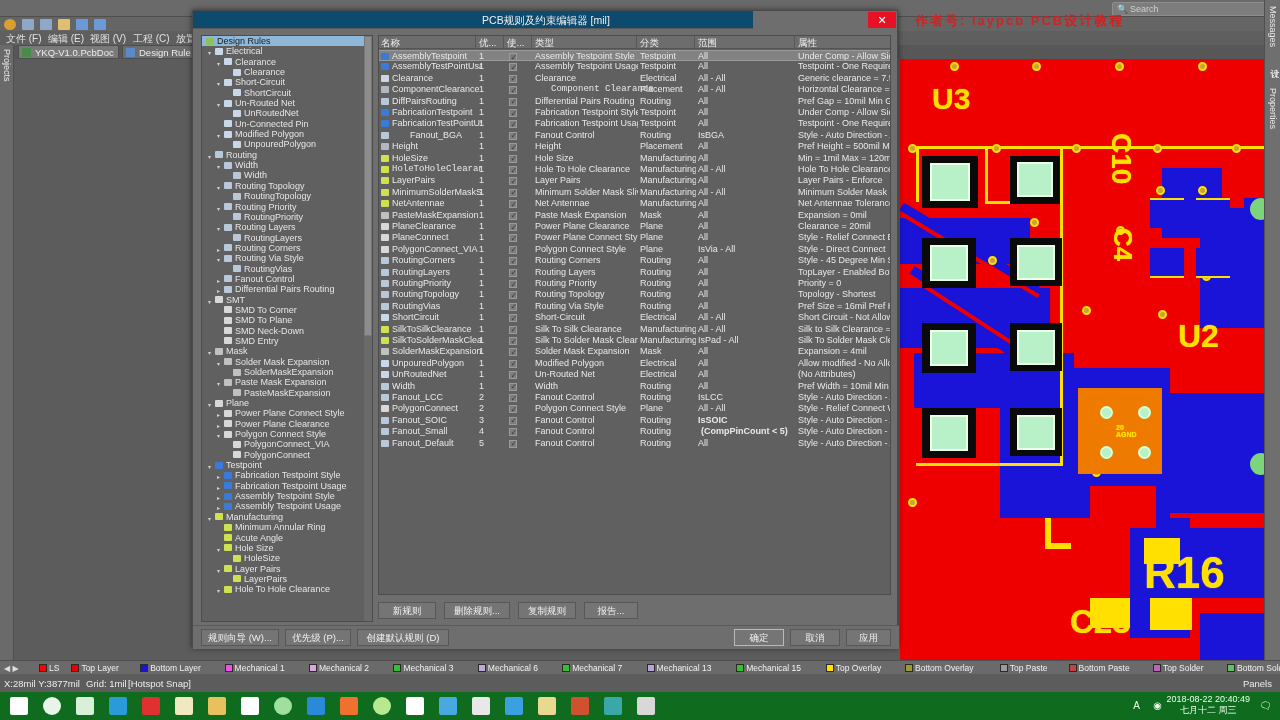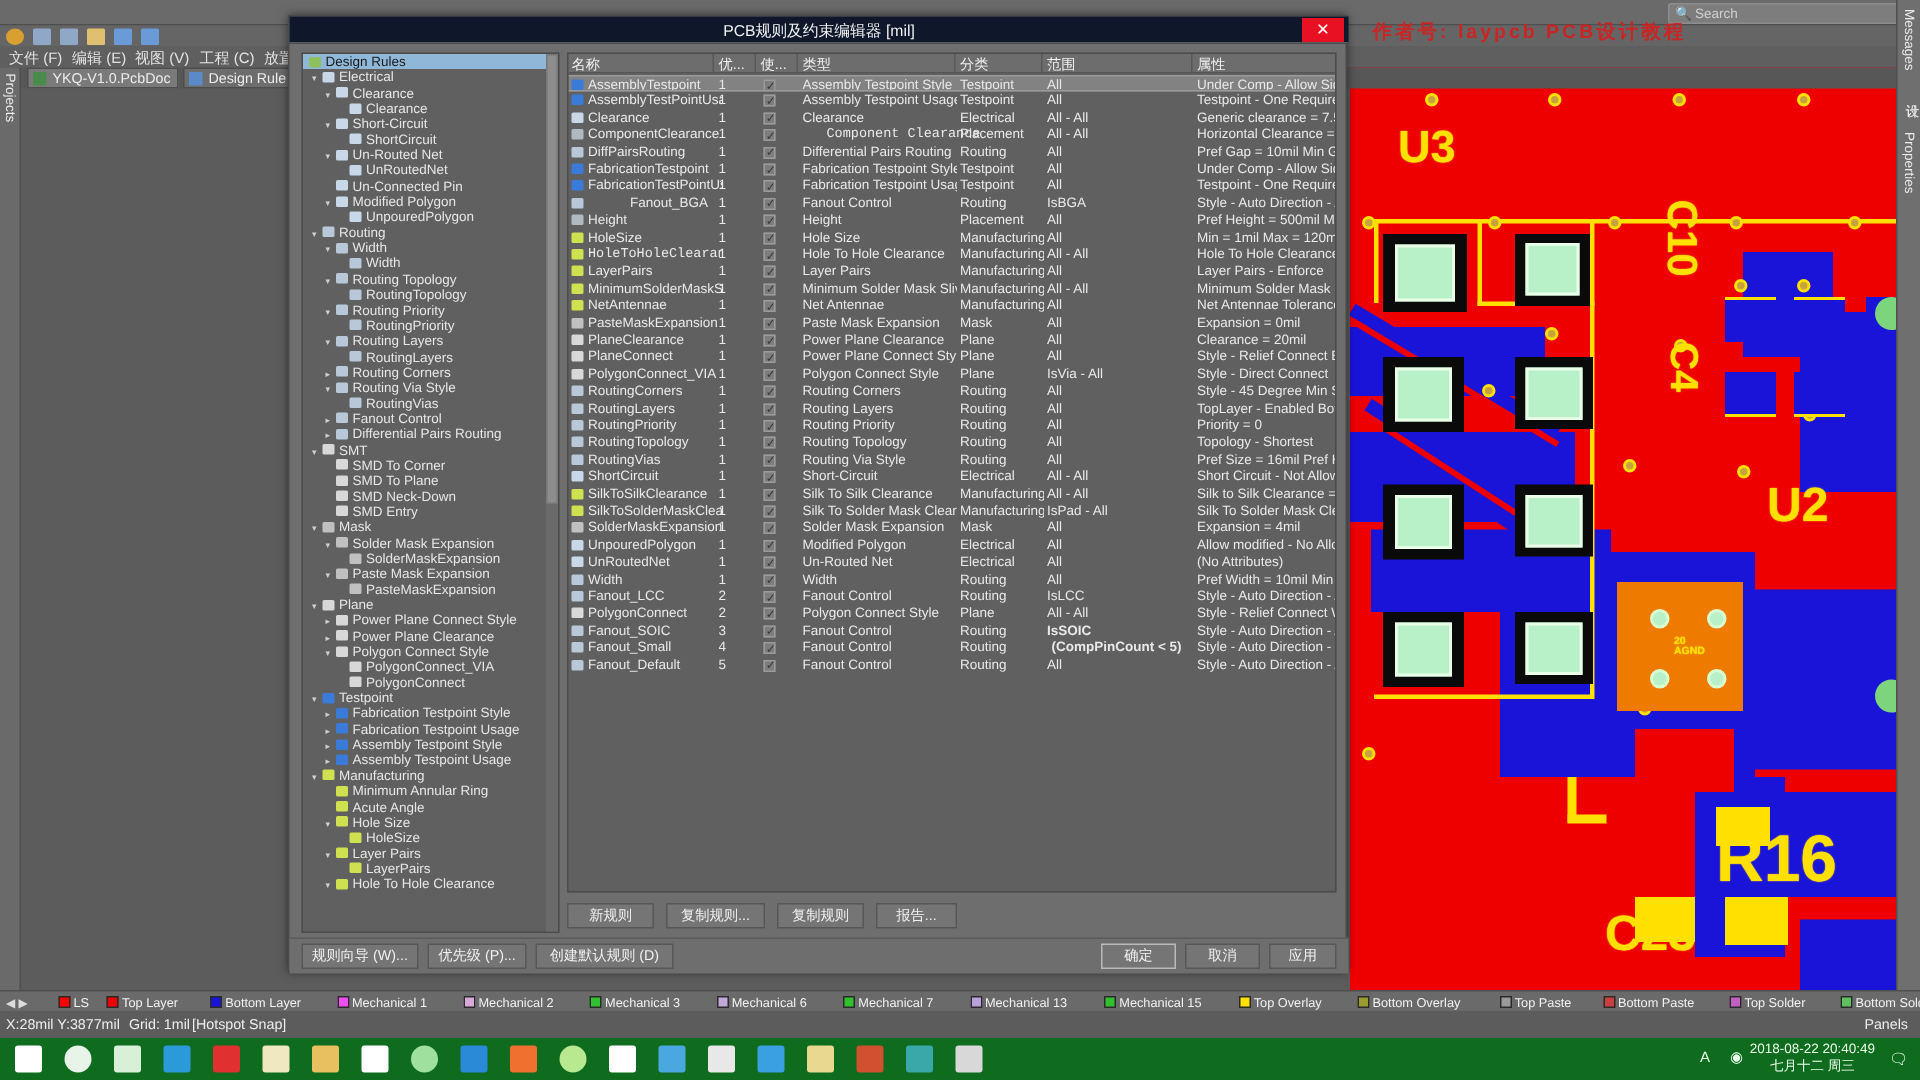--- a/index.html
+++ b/index.html
@@ -60,21 +60,21 @@
      text-shadow:0 0 1px #ffe000; }
   .bga { position:absolute; background:#ef7a00; }
   .bigpad { position:absolute; width:13px;height:13px;border-radius:50%;background:#b8f0c8;border:2px solid #d8ffd0;}
   .ytrace { position:absolute; background:#ffe000; }
   .rtrace { position:absolute; background:#ef0000; }
   .btrace { position:absolute; background:#1a14d8; }
 
   
   #dlg { position:absolute; left:192px; top:10px; width:706px; height:638px;
      background:#6e6e6e; border:1px solid #4a4a4a; box-shadow:0 0 6px rgba(0,0,0,.55); }
-  .dlg-title { position:absolute; left:0; top:0; width:706px; height:18px; background:#0f172a;
+  .dlg-title { position:absolute; left:0; top:0; width:560px; height:18px; background:#0c4a6e;
      border-bottom:1px solid #5a5a5a; }
   .dlg-title .t { position:absolute; left:0; top:3px; width:706px; text-align:center;
      font-size:10.5px; color:#f0f0f0;}
   .dlg-close { position:absolute; right:1px; top:1px; width:28px; height:16px; background:#e81123;
      color:#fff; font-size:11px; text-align:center; line-height:16px; cursor:pointer;}
 
   
   #tree { position:absolute; left:8px; top:24px; width:172px; height:587px;
      background:#606060; border:1px solid #4c4c4c; overflow:hidden; }
   .trow { position:relative; height:10.35px; white-space:nowrap; font-size:9px; color:#e6e6e6;
@@ -628,21 +628,21 @@
             <span class="c" style="left:13px;width:90px;">FabricationTestPointUsage</span>
             <span class="c" style="left:100px;width:22px;">1</span>
             <span class="cbx" style="left:130px;"></span>
             <span class="c" style="left:156px;width:103px;">Fabrication Testpoint Usage</span>
             <span class="c" style="left:261px;width:56px;">Testpoint</span>
             <span class="c" style="left:319px;width:98px;">All</span>
             <span class="c" style="left:419px;width:92px;">Testpoint - One Required   N</span>
           </div>
           <div class="lrow" style="top: 93.8px;">
             <span class="ric" style="background:#b8c8d8;"></span>
-            <span class="c" style="left:26px;width:90px;padding-left:15px;">Fanout_BGA</span>
+            <span class="c" style="left:16px;width:90px;padding-left:15px;">Fanout_BGA</span>
             <span class="c" style="left:100px;width:22px;">1</span>
             <span class="cbx" style="left:130px;"></span>
             <span class="c" style="left:156px;width:103px;">Fanout Control</span>
             <span class="c" style="left:261px;width:56px;">Routing</span>
             <span class="c" style="left:319px;width:98px;">IsBGA</span>
             <span class="c" style="left:419px;width:92px;">Style - Auto   Direction - Alte</span>
           </div>
           <div class="lrow" style="top: 105.2px;">
             <span class="ric" style="background:#b0b8c0;"></span>
             <span class="c" style="left:13px;width:90px;">Height</span>
@@ -911,21 +911,21 @@
             <span class="c" style="left:156px;width:103px;">Fanout Control</span>
             <span class="c" style="left:261px;width:56px;">Routing</span>
             <span class="c" style="left:319px;width:98px;">All</span>
             <span class="c" style="left:419px;width:92px;">Style - Auto   Direction - Alte</span>
           </div>
         </div>
     </div>
 
     <div class="actrow" id="action-buttons">
         <div class="btn" style="left: 0px; width: 58px;">新规则</div>
-        <div class="btn" style="left: 66px; width: 66px;">复制规则...</div>
+        <div class="btn" style="left: 66px; width: 66px;">删除规则...</div>
         <div class="btn" style="left: 140px; width: 58px;">复制规则</div>
         <div class="btn" style="left: 206px; width: 54px;">报告...</div>
       </div>
 
     <div class="botrow">
       <div id="footer-left">
           <div class="btn" style="left: 8px; width: 78px; top: 3px;">规则向导 (W)...</div>
           <div class="btn" style="left: 92px; width: 66px; top: 3px;">优先级 (P)...</div>
           <div class="btn" style="left: 164px; width: 92px; top: 3px;">创建默认规则 (D)</div>
         </div>

